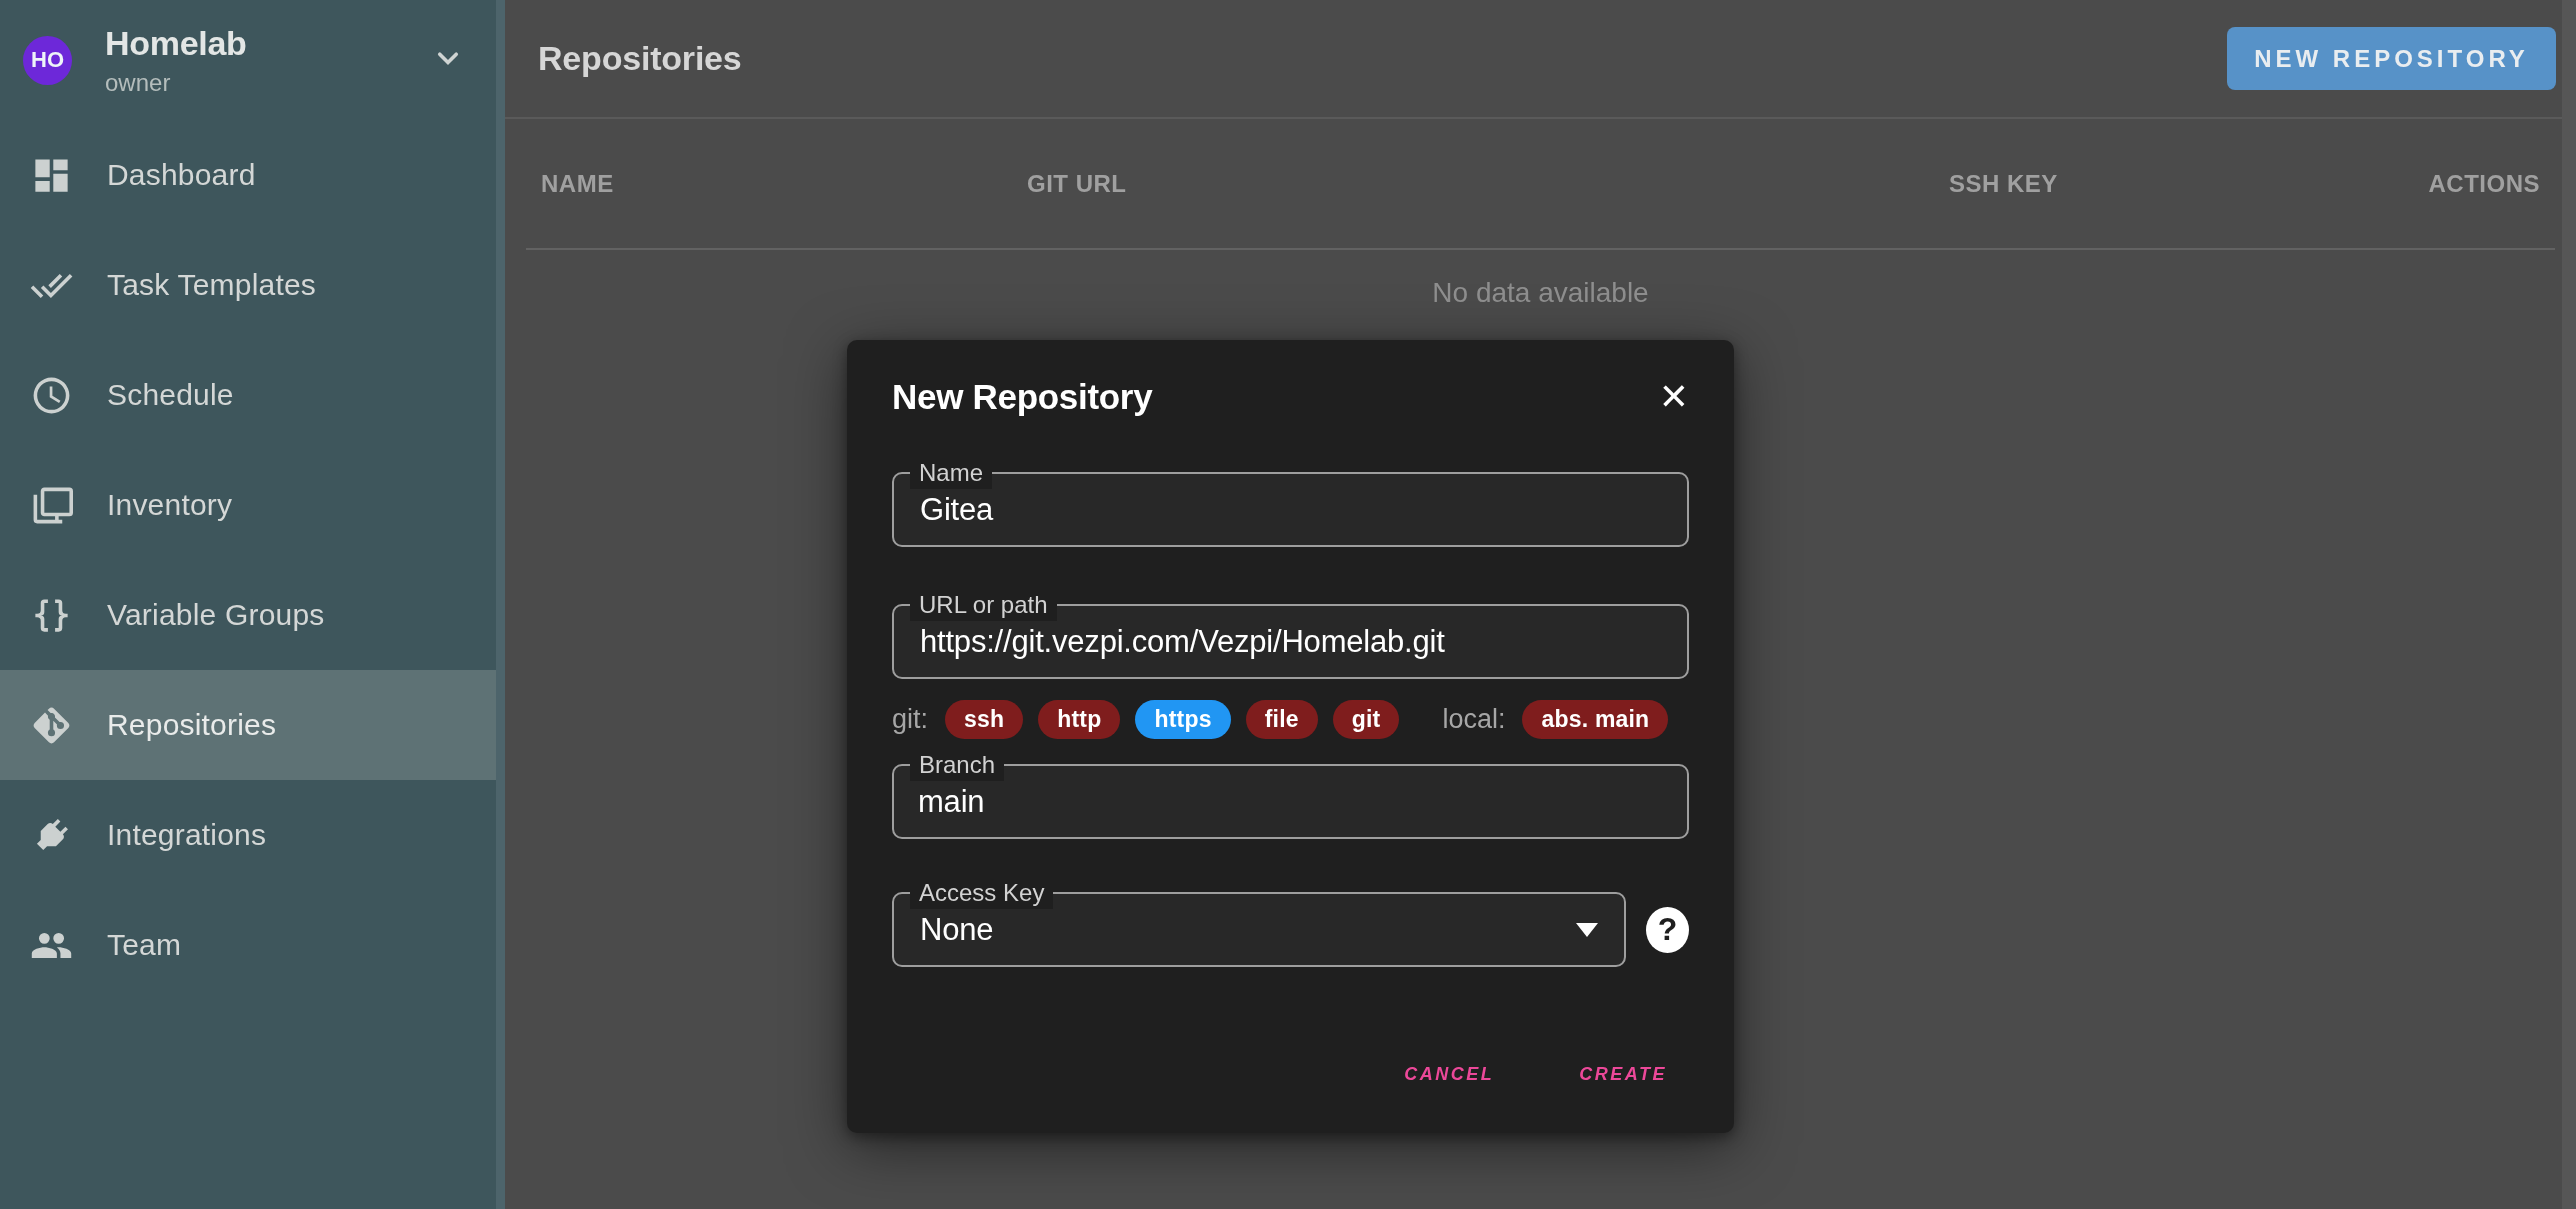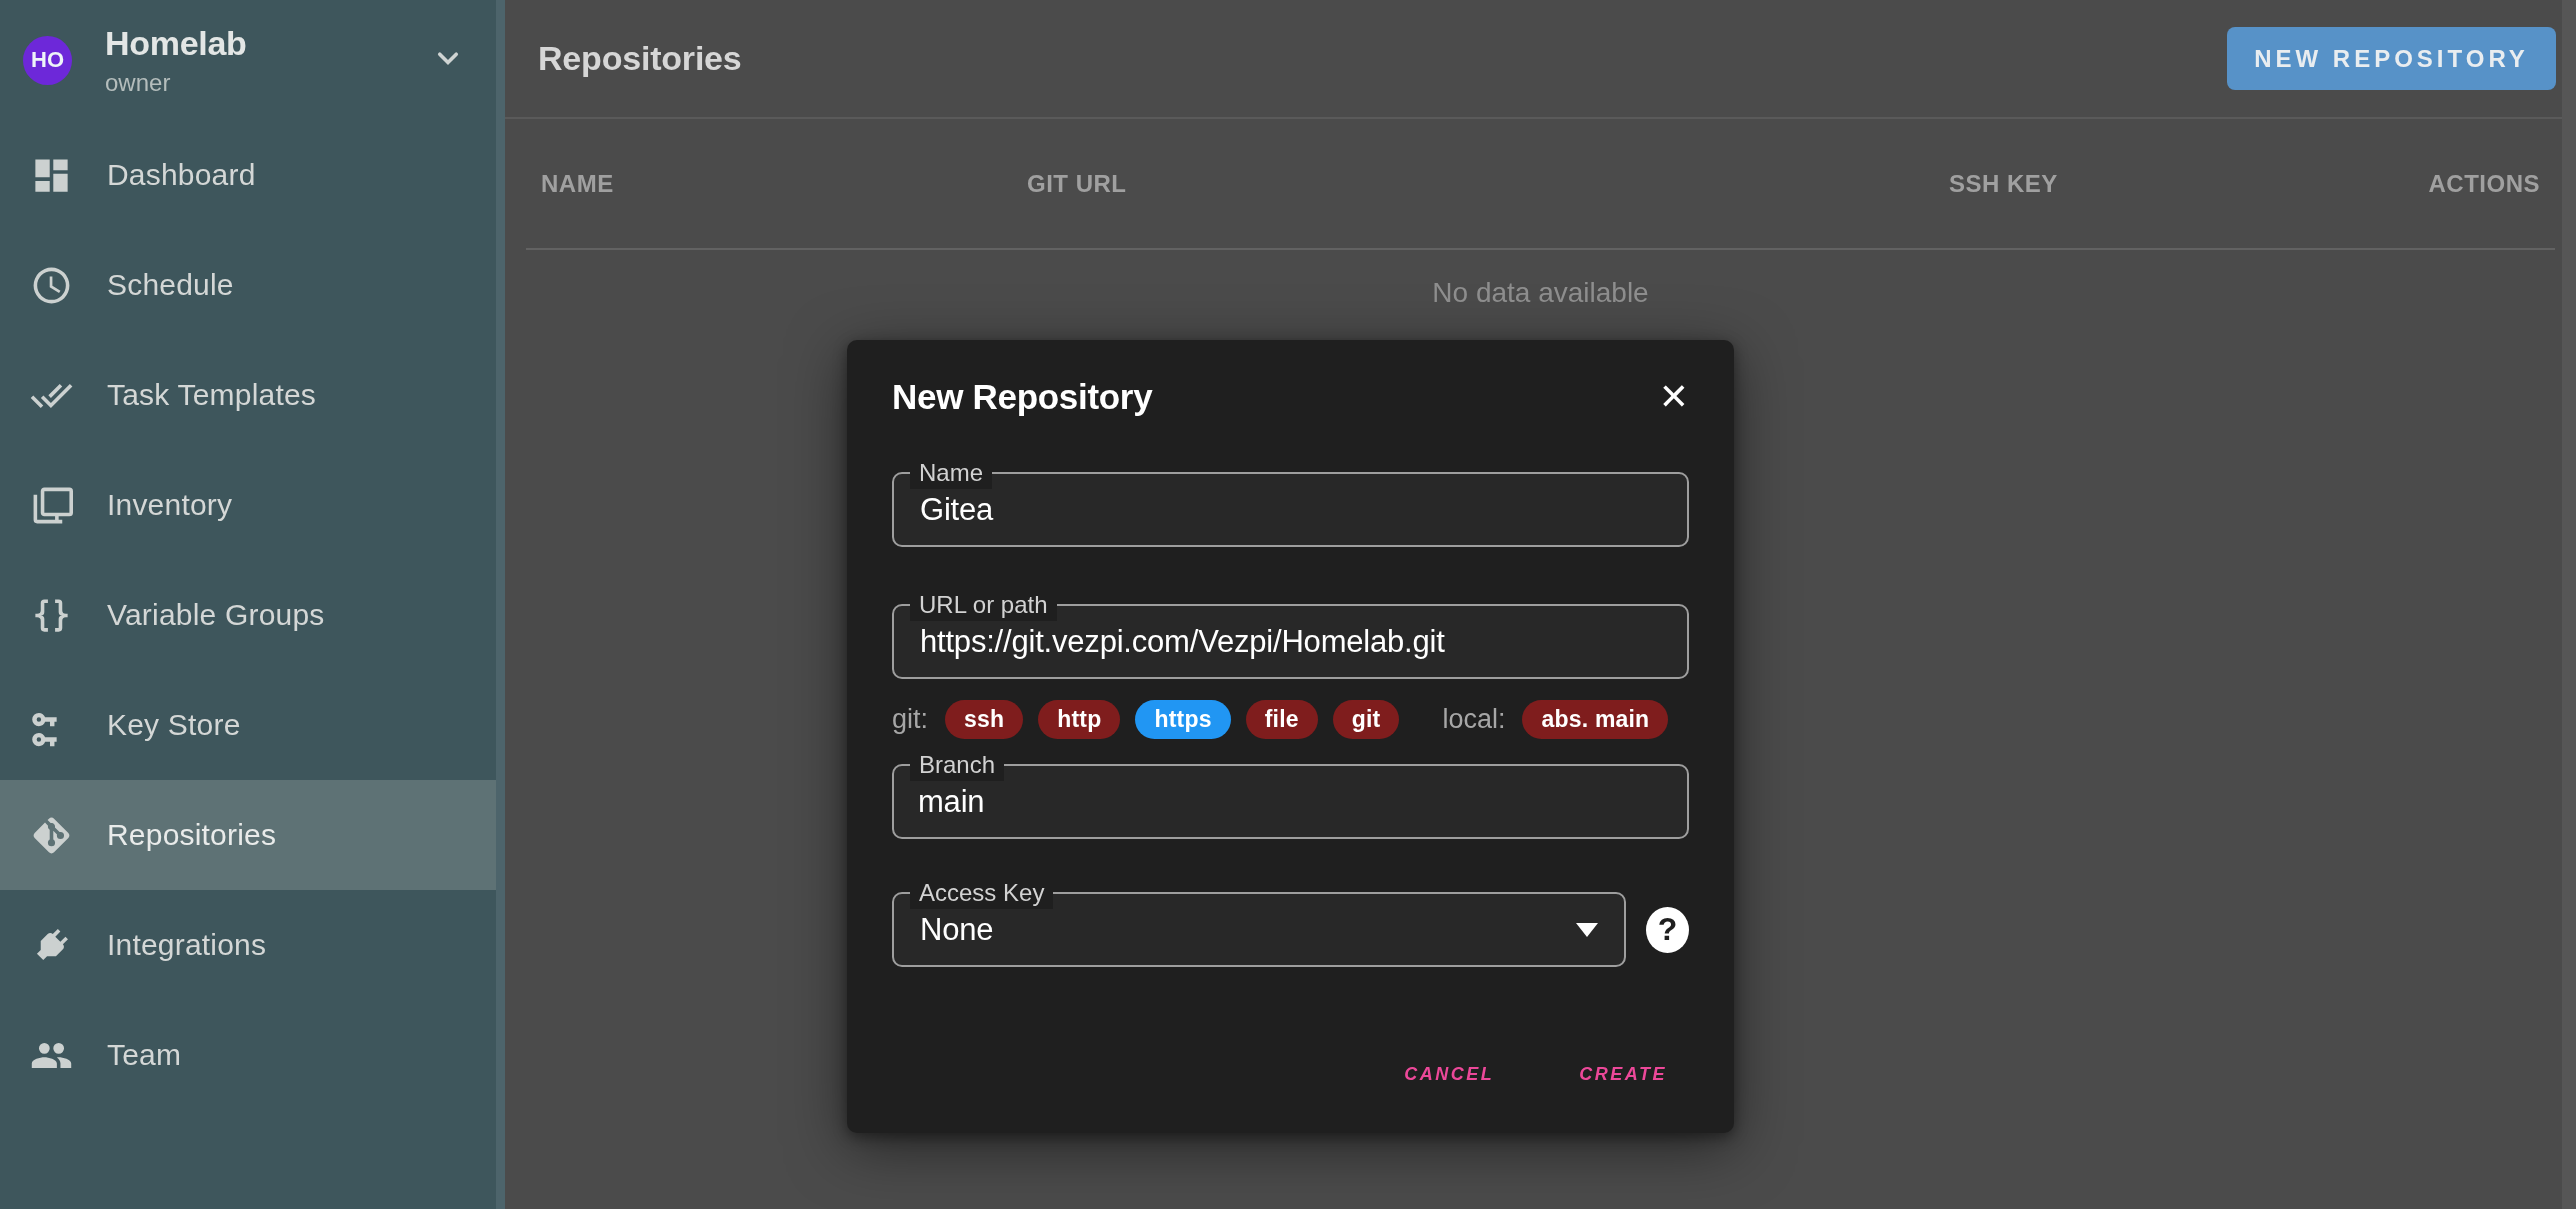--- a/index.html
+++ b/index.html
@@ -154,66 +154,53 @@
       <svg viewBox="0 0 24 24">
           <path d="M13,3V9H21V3M13,21H21V11H13M3,21H11V15H3M3,13H11V3H3V13Z"></path>
         </svg>
     </span>
     <span class="nav-label">Dashboard</span>
   </div>
 
   <div class="nav-item">
     <span class="nav-icon">
       <svg viewBox="0 0 24 24">
+          <path d="M0.41,13.41L6,19L7.41,17.58L1.83,12M22.24,5.58L11.66,16.17L7.5,12L6.07,13.41L11.66,19L23.66,7L22.24,5.58M18,7L16.59,5.58L10.24,11.93L11.66,13.34L18,7Z"></path>
+        </svg>
+    </span>
+    <span class="nav-label">Task Templates</span>
+  </div>
+
+  <div class="nav-item">
+    <span class="nav-icon">
+      <svg viewBox="0 0 24 24">
           <path d="M12,2A10,10 0 0,0 2,12A10,10 0 0,0 12,22A10,10 0 0,0 22,12A10,10 0 0,0 12,2M12,20A8,8 0 0,1 4,12A8,8 0 0,1 12,4A8,8 0 0,1 20,12A8,8 0 0,1 12,20M12.5,7H11V13L16.2,16.2L17,14.9L12.5,12.2V7Z"></path>
         </svg>
     </span>
     <span class="nav-label">Schedule</span>
   </div>
 
   <div class="nav-item">
     <span class="nav-icon">
       <svg viewBox="0 0 24 24">
-          <path d="M0.41,13.41L6,19L7.41,17.58L1.83,12M22.24,5.58L11.66,16.17L7.5,12L6.07,13.41L11.66,19L23.66,7L22.24,5.58M18,7L16.59,5.58L10.24,11.93L11.66,13.34L18,7Z"></path>
-        </svg>
-    </span>
-    <span class="nav-label">Task Templates</span>
-  </div>
-
-  <div class="nav-item">
-    <span class="nav-icon">
-      <svg viewBox="0 0 24 24">
           <path d="M22,16V4H8V16H22M22,2A2,2 0 0,1 24,4V16A2,2 0 0,1 22,18H16V20H18V22H12V20H14V18H8C6.89,18 6,17.1 6,16V4C6,2.89 6.89,2 8,2H22M2,6H4V20H18V22H4A2,2 0 0,1 2,20V6Z"></path>
         </svg>
     </span>
     <span class="nav-label">Inventory</span>
   </div>
 
   <div class="nav-item">
     <span class="nav-icon">
       <svg viewBox="0 0 24 24">
           <path d="M8,3A2,2 0 0,0 6,5V9A2,2 0 0,1 4,11H3V13H4A2,2 0 0,1 6,15V19A2,2 0 0,0 8,21H10V19H8V14A2,2 0 0,0 6,12A2,2 0 0,0 8,10V5H10V3H8M16,3A2,2 0 0,1 18,5V9A2,2 0 0,0 20,11H21V13H20A2,2 0 0,0 18,15V19A2,2 0 0,1 16,21H14V19H16V14A2,2 0 0,1 18,12A2,2 0 0,1 16,10V5H14V3H16Z"></path>
         </svg>
     </span>
     <span class="nav-label">Variable Groups</span>
   </div>
 
-  <div class="nav-item">
-    <span class="nav-icon">
-      <svg viewBox="0 0 24 24">
-        <g transform="scale(0.62) translate(1,2)">
-            <path d="M7,14A2,2 0 0,1 5,12A2,2 0 0,1 7,10A2,2 0 0,1 9,12A2,2 0 0,1 7,14M12.65,10C11.83,7.67 9.61,6 7,6A6,6 0 0,0 1,12A6,6 0 0,0 7,18C9.61,18 11.83,16.33 12.65,14H17V18H21V14H23V10H12.65Z"></path>
-          </g>
-        <g transform="scale(0.62) translate(1,20)">
-            <path d="M7,14A2,2 0 0,1 5,12A2,2 0 0,1 7,10A2,2 0 0,1 9,12A2,2 0 0,1 7,14M12.65,10C11.83,7.67 9.61,6 7,6A6,6 0 0,0 1,12A6,6 0 0,0 7,18C9.61,18 11.83,16.33 12.65,14H17V18H21V14H23V10H12.65Z"></path>
-          </g>
-      </svg>
-    </span>
-    <span class="nav-label">Key Store</span>
-  </div>
 
   <div class="nav-item selected">
     <span class="nav-icon">
       <svg viewBox="0 0 24 24">
           <path d="M2.6,10.59L8.38,4.8L10.07,6.5C9.83,7.35 10.22,8.28 11,8.73V14.27C10.4,14.61 10,15.26 10,16A2,2 0 0,0 12,18A2,2 0 0,0 14,16C14,15.26 13.6,14.61 13,14.27V9.41L15.07,11.5C15,11.65 15,11.82 15,12A2,2 0 0,0 17,14A2,2 0 0,0 19,12A2,2 0 0,0 17,10C16.82,10 16.65,10 16.5,10.07L13.93,7.5C14.19,6.57 13.71,5.55 12.78,5.16C12.35,5 11.9,4.96 11.5,5.07L9.8,3.38L10.59,2.6C11.37,1.81 12.63,1.81 13.41,2.6L21.4,10.59C22.19,11.37 22.19,12.63 21.4,13.41L13.41,21.4C12.63,22.19 11.37,22.19 10.59,21.4L2.6,13.41C1.81,12.63 1.81,11.37 2.6,10.59Z"></path>
         </svg>
     </span>
     <span class="nav-label">Repositories</span>
   </div>
 

